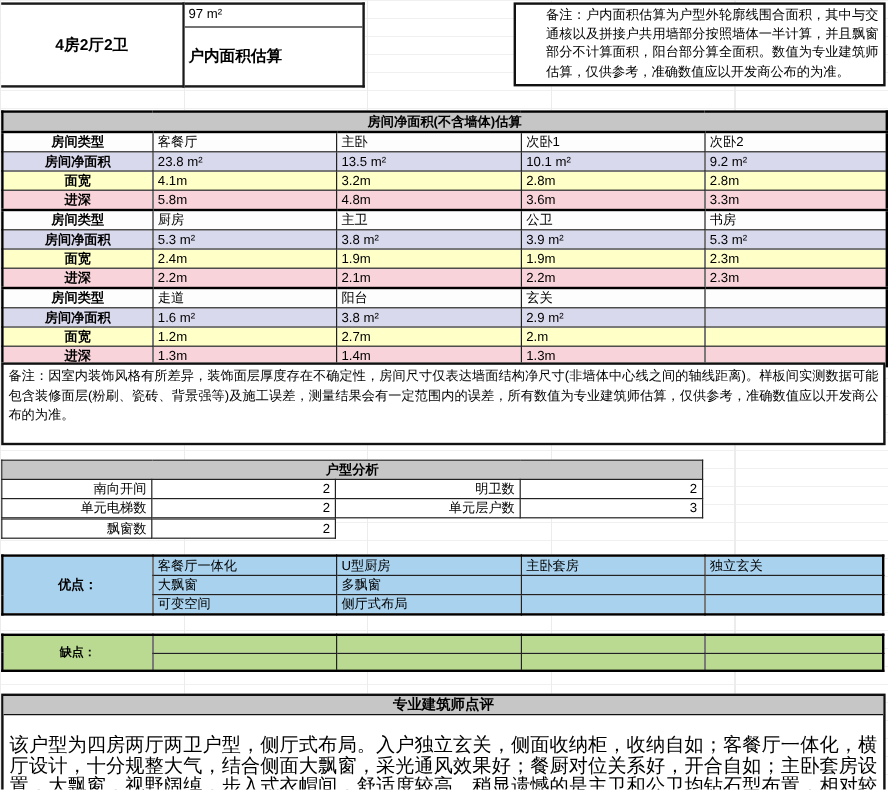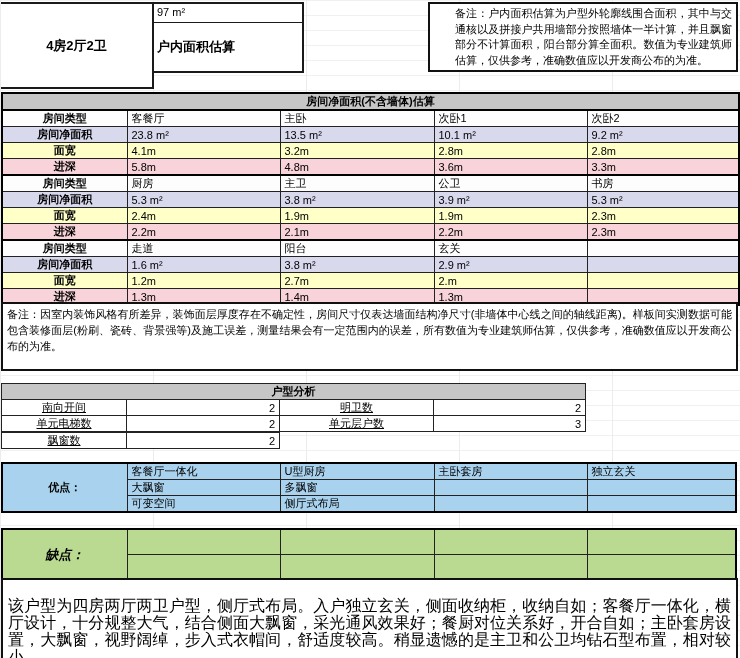--- a/index.html
+++ b/index.html
@@ -12,21 +12,21 @@
       repeating-linear-gradient(to right, #ececec 0 1px, transparent 1px 153px),
       repeating-linear-gradient(to bottom, #f0f0f0 0 1px, transparent 1px 15px);
   }
   table { border-collapse: collapse; table-layout: fixed; background: #fff; }
   td { overflow: hidden; white-space: nowrap; }
 
   
   .top-section { position: absolute; top: 2px; left: 1px; display: flex; }
   .cellA { width: 125px; height: 71px; border: 2px solid #1a1a1a; background: #fff;
            display: flex; align-items: center; justify-content: center; font-size: 12px; }
-  .cellB { width: 153px; height: 87px; border: 2px solid #1a1a1a; border-left: none; background: #fff;
+  .cellB { width: 153px; height: 71px; border: 2px solid #1a1a1a; border-left: none; background: #fff;
            display: flex; align-items: center; justify-content: center; font-size: 13px; font-weight: bold; }
   .cellC { width: 150px; height: 71px; border: 2px solid #1a1a1a; border-left: none; background: #fff;
            display: flex; flex-direction: column; }
   .cellC .val { height: 19px; border-bottom: 1.5px solid #1a1a1a; font-size: 11px; padding: 2px 3px; }
   .cellC .lbl { flex: 1; display: flex; align-items: center; padding-left: 3px; font-size: 13px; font-weight: bold; }
   .note-box { border: 2px solid #111; background: #fff; font-size: 11px; line-height: 16px;
               padding: 2px 4px; white-space: normal; text-align: justify; }
   .note1 { position: absolute; left: 428px; top: 2px; width: 310px; height: 70px; line-height: 15.5px; padding-left: 25px; }
 
   
@@ -39,32 +39,32 @@
   .r-area td { background: var(--row-area); }
   .r-width td { background: var(--row-width); }
   .r-depth td { background: var(--row-depth); }
 
   .note2 { position: absolute; top: 302px; left: 1px; width: 737px; height: 69px; }
 
   
   .analysis { position: absolute; top: 383px; left: 1px; }
   .an-table { border: 1.5px solid #111; }
   .an-table td { border: 1px solid #222; font-size: 11px; height: 16px; padding: 0 4px; }
-  .an-lbl { text-align: center; text-decoration: underline; }
+  .an-lbl { text-align: right; }
   .an-val { text-align: right; }
   .an-mini { border: 1.5px solid #111; border-top: none; margin-top: 0; }
   .an-mini td { border: 1px solid #222; font-size: 11px; height: 16px; padding: 0 4px; }
 
   
   .pros { position: absolute; top: 462px; left: 1px; }
   .pros-table { border: 2px solid #000; }
   .pros-table td { border: 1px solid #222; background: var(--pros-blue); font-size: 11px; height: 15px; padding: 0 4px; }
   .cons { position: absolute; top: 528px; left: 1px; }
   .cons-table { border: 2px solid #000; }
-  .cons-table td { border: 1px solid #222; background: var(--cons-green); font-size: 13px; height: 15px; padding: 12px 4px; font-style: italic; }
+  .cons-table td { border: 1px solid #222; background: var(--cons-green); font-size: 10px; height: 15px; padding: 2px 4px; }
   .pc-label { font-weight: bold; text-align: center; font-size: 12px; }
 
   
   .review { position: absolute; top: 578px; left: 1px; width: 737px; border: 2px solid #111; background: #fff; }
   .review-header { background: var(--header-gray); border-bottom: 1px solid #111; height: 16px;
                    font-size: 12px; font-weight: bold; text-align: center; line-height: 15px; }
   .review-body { padding: 17px 5px; font-size: 16px; line-height: 17px; white-space: normal; text-align: justify; }
 
   
   .watermark { position: absolute; right: 4px; top: 621px; font-size: 22px; font-weight: bold;
@@ -284,18 +284,19 @@
         <td></td>
         <td></td>
         <td></td>
         <td></td>
       </tr>
     </tbody>
       </table>
   </div>
 
   <div class="review">
+    <div class="review-header">专业建筑师点评</div>
     <div class="review-body">该户型为四房两厅两卫户型，侧厅式布局。入户独立玄关，侧面收纳柜，收纳自如；客餐厅一体化，横厅设计，十分规整大气，结合侧面大飘窗，采光通风效果好；餐厨对位关系好，开合自如；主卧套房设置，大飘窗，视野阔绰，步入式衣帽间，舒适度较高。稍显遗憾的是主卫和公卫均钻石型布置，相对较小。</div>
   </div>
 
   <div class="watermark">搜狐号@搜狐焦点鄂州站</div>
 
 </div>
 
 </body></html>

